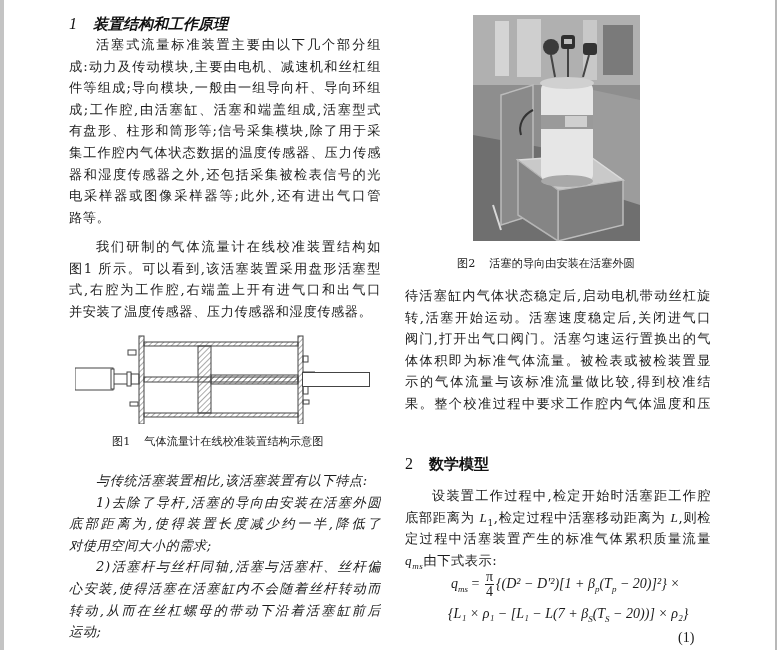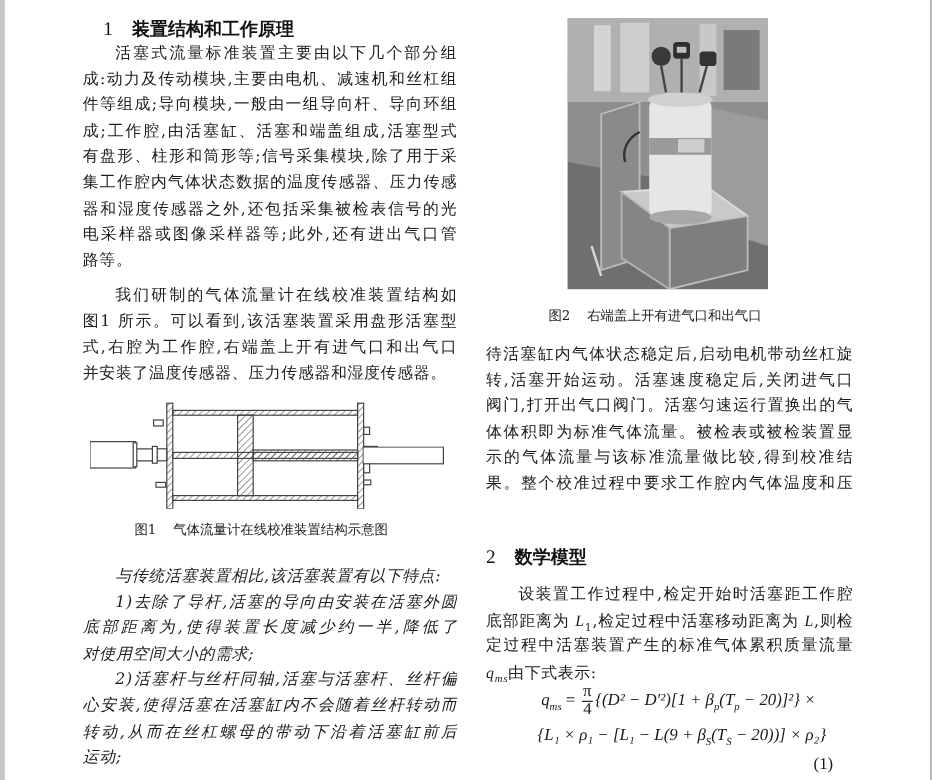--- a/index.html
+++ b/index.html
@@ -46,21 +46,21 @@
   .frac span { display:block; line-height:14px; }
   .frac .top { border-bottom:1px solid #222; padding:0 1px; }
   sub, sup { font-size:9px; }
 </style>
 </head>
 <body>
 
 <div class="left-bar"></div>
 <div class="right-bar"></div>
 
-<div class="heading" style="left:86px; top:15px;">
+<div class="heading" style="left:69px; top:15px;font-style:italic;">
   <span class="num">1</span><span>装置结构和工作原理</span>
 </div>
 
 <div class="para" style="left:69px; top:34px; width:312px;">
   <span class="ln indent">活塞式流量标准装置主要由以下几个部分组</span>
   <span class="ln">成:动力及传动模块,主要由电机、减速机和丝杠组</span>
   <span class="ln">件等组成;导向模块,一般由一组导向杆、导向环组</span>
   <span class="ln">成;工作腔,由活塞缸、活塞和端盖组成,活塞型式</span>
   <span class="ln">有盘形、柱形和筒形等;信号采集模块,除了用于采</span>
   <span class="ln">集工作腔内气体状态数据的温度传感器、压力传感</span>
@@ -167,21 +167,21 @@
     <line x1="95" y1="34" x2="95" y2="62" stroke="#444" stroke-width="2"></line>
     <line x1="116" y1="40" x2="110" y2="62" stroke="#444" stroke-width="2"></line>
 
     <path d="M60 95 C50 100, 45 110, 48 120" stroke="#333" stroke-width="2" fill="none"></path>
 
     <line x1="20" y1="190" x2="28" y2="215" stroke="#d8d8d8" stroke-width="2"></line>
   </svg>
 </div>
 
 <div class="caption" style="left:457px; top:257px;">
-  <span class="fig-no">图2</span><span>右端盖上开有进气口和出气口</span>
+  <span class="fig-no">图2</span><span>活塞的导向由安装在活塞外圆</span>
 </div>
 
 <div class="para" style="left:405px; top:285px; width:306px;">
   <span class="ln">待活塞缸内气体状态稳定后,启动电机带动丝杠旋</span>
   <span class="ln">转,活塞开始运动。活塞速度稳定后,关闭进气口</span>
   <span class="ln">阀门,打开出气口阀门。活塞匀速运行置换出的气</span>
   <span class="ln">体体积即为标准气体流量。被检表或被检装置显</span>
   <span class="ln">示的气体流量与该标准流量做比较,得到校准结</span>
   <span class="ln">果。整个校准过程中要求工作腔内气体温度和压</span>
 </div>
@@ -196,17 +196,17 @@
   <span class="ln">定过程中活塞装置产生的标准气体累积质量流量</span>
   <span class="ln last"><span class="math">q</span><sub class="math">ms</sub><span>由下式表示:</span></span>
 </div>
 
 <div class="formula" style="left:418px; top:570px;margin-left:33px;">
   <span class="math">q</span><sub class="math">ms</sub>
   <span class="up">=</span>
   <span class="frac"><span class="top">π</span><span>4</span></span><span class="math">{(D² − D′²)[1 + β</span><sub class="math">p</sub><span class="math">(T</span><sub class="math">p</sub><span class="math"> − 20)]²} ×</span>
 </div>
 <div class="formula" style="left:448px; top:606px;">
-  <span class="math">{L₁ × ρ₁ − [L₁ − L(9 + β</span><sub class="math">S</sub><span class="math">(T</span><sub class="math">S</sub><span class="math"> − 20))] × ρ₂}</span>
+  <span class="math">{L₁ × ρ₁ − [L₁ − L(7 + β</span><sub class="math">S</sub><span class="math">(T</span><sub class="math">S</sub><span class="math"> − 20))] × ρ₂}</span>
 </div>
 <div class="formula" style="left:678px; top:630px;">
   <span class="up">(1)</span>
 </div>
 
 </body></html>

